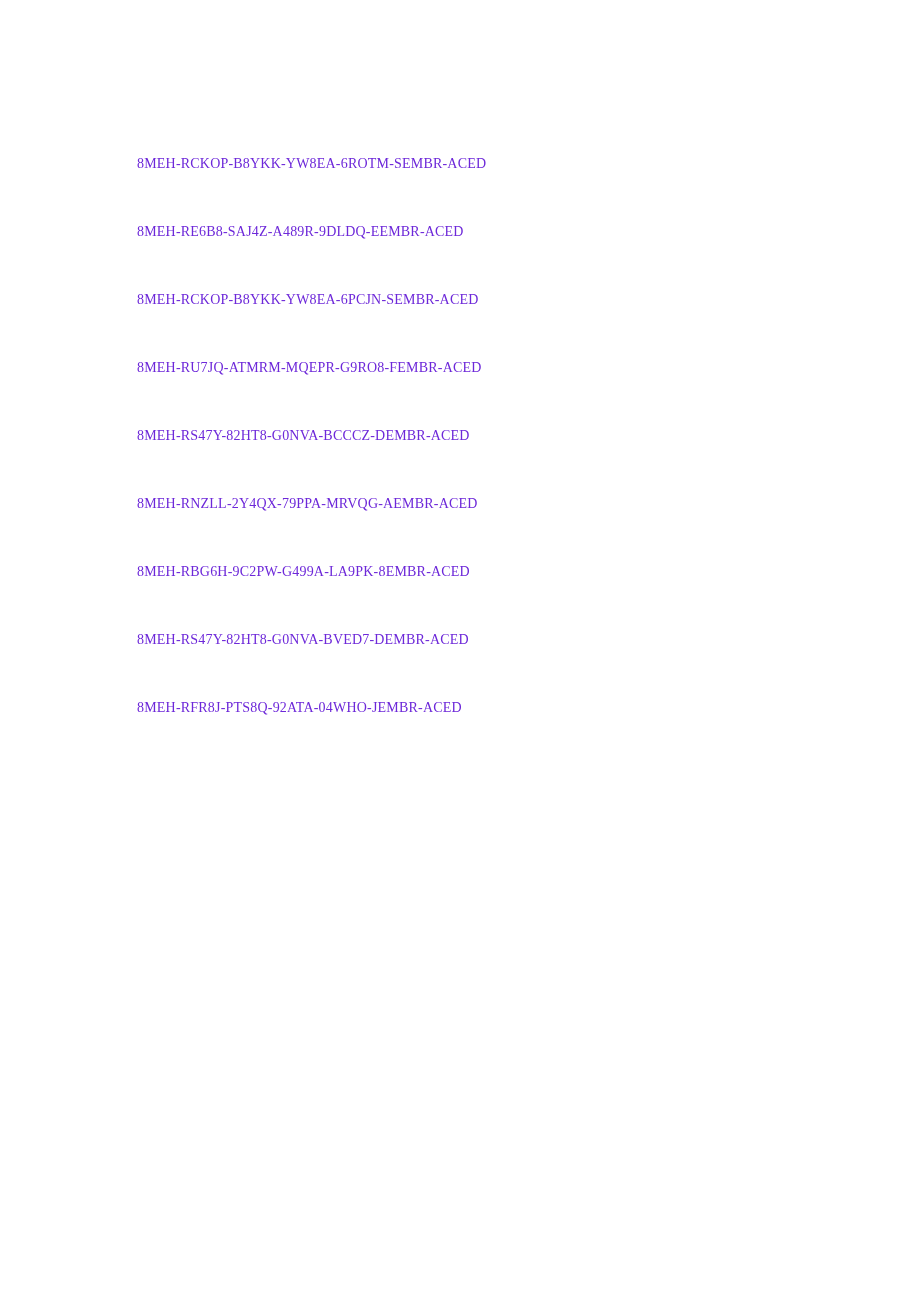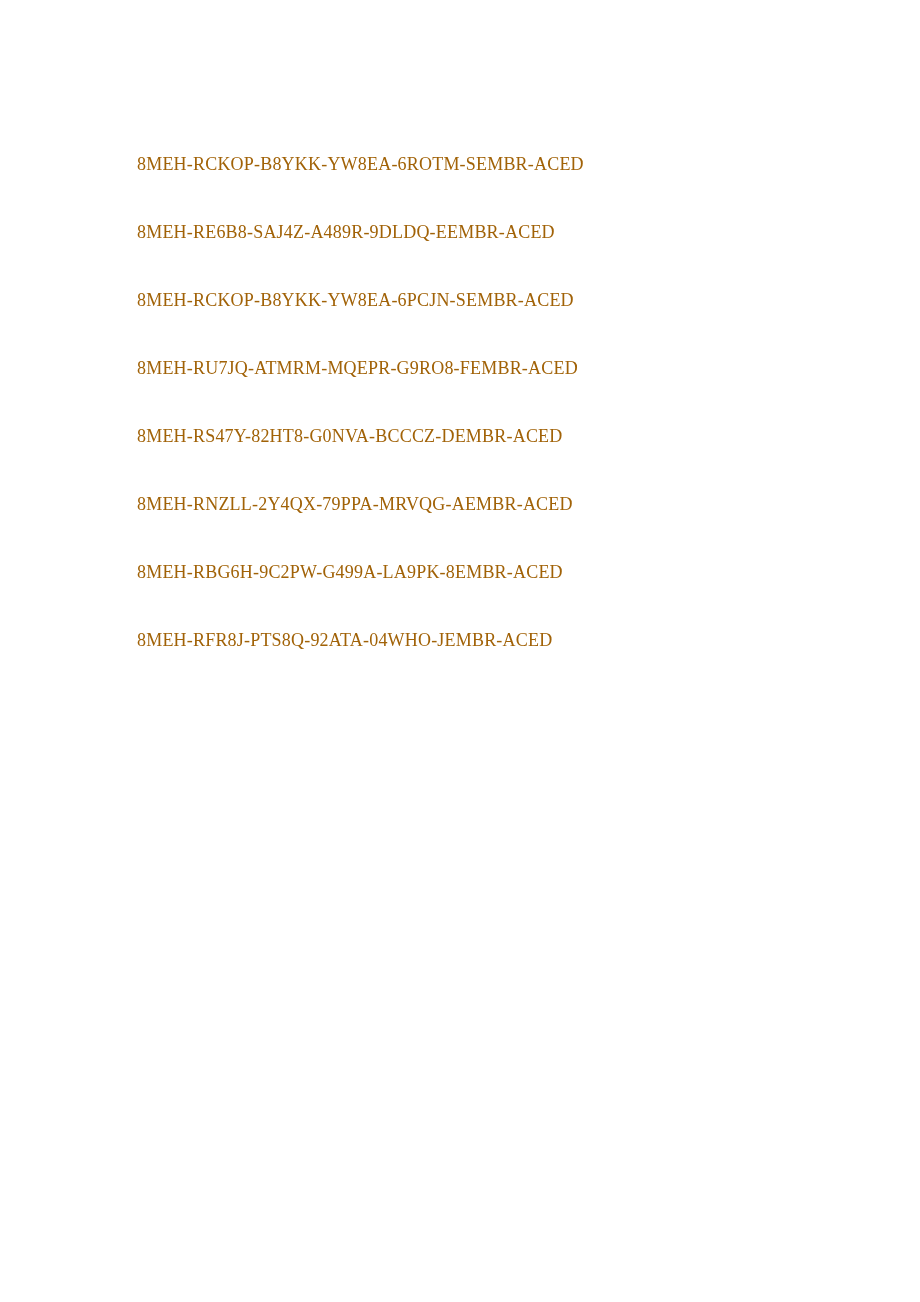--- a/index.html
+++ b/index.html
@@ -27,34 +27,35 @@
     top: 150px;
     left: 137px;
     width: 700px;
     margin: 0;
     padding: 0;
     list-style: none;
   }
   .key-line {
     height: 68px;
     line-height: 28px;
-    font-size: 18px;
+    font-size: 14px;
     letter-spacing: 0.2px;
     white-space: nowrap;
-    color: #a16207;
+    color: #6d28d9;
     font-family: "Liberation Serif", "DejaVu Serif", serif;
   }
 </style>
 </head>
 <body>
 
 <div class="page">
   <ul class="key-list">
     <li class="key-line">8MEH-RCKOP-B8YKK-YW8EA-6ROTM-SEMBR-ACED</li>
     <li class="key-line">8MEH-RE6B8-SAJ4Z-A489R-9DLDQ-EEMBR-ACED</li>
     <li class="key-line">8MEH-RCKOP-B8YKK-YW8EA-6PCJN-SEMBR-ACED</li>
     <li class="key-line">8MEH-RU7JQ-ATMRM-MQEPR-G9RO8-FEMBR-ACED</li>
     <li class="key-line">8MEH-RS47Y-82HT8-G0NVA-BCCCZ-DEMBR-ACED</li>
     <li class="key-line">8MEH-RNZLL-2Y4QX-79PPA-MRVQG-AEMBR-ACED</li>
     <li class="key-line">8MEH-RBG6H-9C2PW-G499A-LA9PK-8EMBR-ACED</li>
+    <li class="key-line">8MEH-RS47Y-82HT8-G0NVA-BVED7-DEMBR-ACED</li>
     <li class="key-line">8MEH-RFR8J-PTS8Q-92ATA-04WHO-JEMBR-ACED</li>
   </ul>
 </div>
 
 </body></html>

